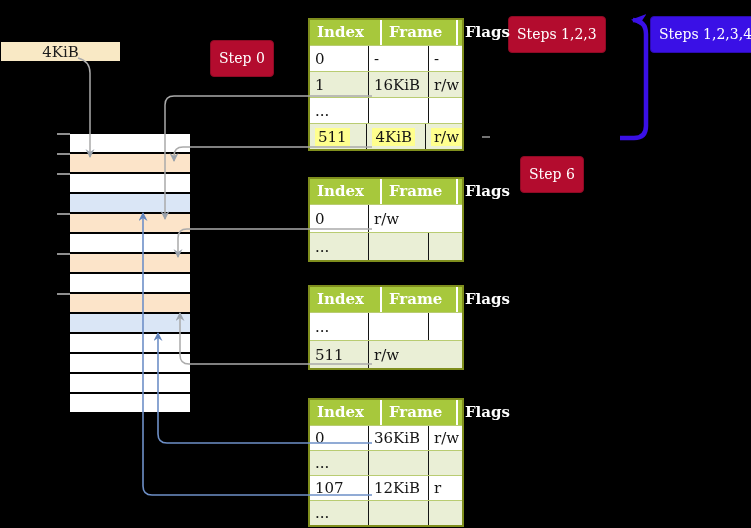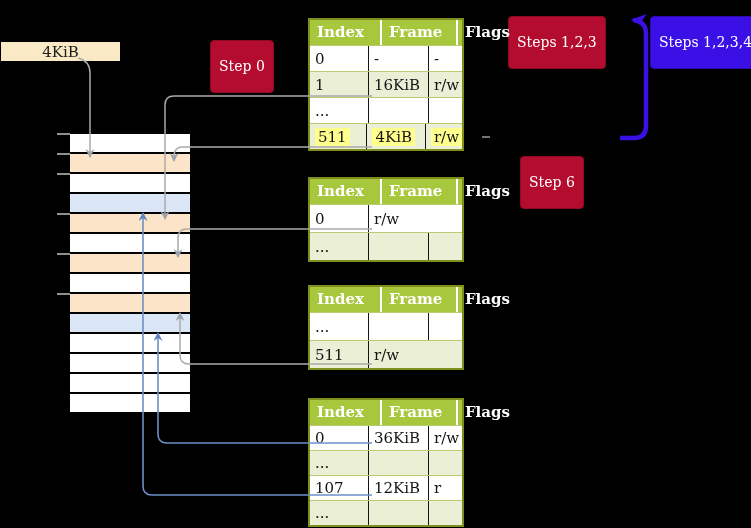--- a/index.html
+++ b/index.html
@@ -4,21 +4,21 @@
 <style>
   html,body{margin:0;padding:0;background:#000;}
   .canvas{position:relative;width:751px;height:528px;background:#000;overflow:hidden;
           font-family:"DejaVu Serif", "Liberation Serif", serif;}
 
   
   .label-box{position:absolute;left:1px;top:42px;width:119px;height:19px;background:#f9e9c5;
              color:#1c1c1c;font-size:15px;text-align:center;line-height:20px;}
 
   
-  .badge{position:absolute;color:#fff;font-size:14px;border-radius:4px;padding:16px 8px;
+  .badge{position:absolute;color:#fff;font-size:14px;border-radius:4px;padding:8px 8px;
          height:19px;line-height:19px;white-space:nowrap;}
   .badge.crimson{background:#b30c2e;border:1px solid #8e0a24;}
   .badge.blue{background:#3a10e6;border:1px solid #2c0bb0;}
 
   
   .ptable{position:absolute;left:308px;width:156px;border:2px solid #7f8e1d;
           box-sizing:border-box;background:#fca5a5;}
   .thead{display:flex;height:25px;background:#a7c83c;}
   .hcell{color:#fff;font-weight:bold;font-size:15px;line-height:25px;padding-left:7px;
          box-sizing:border-box;}

